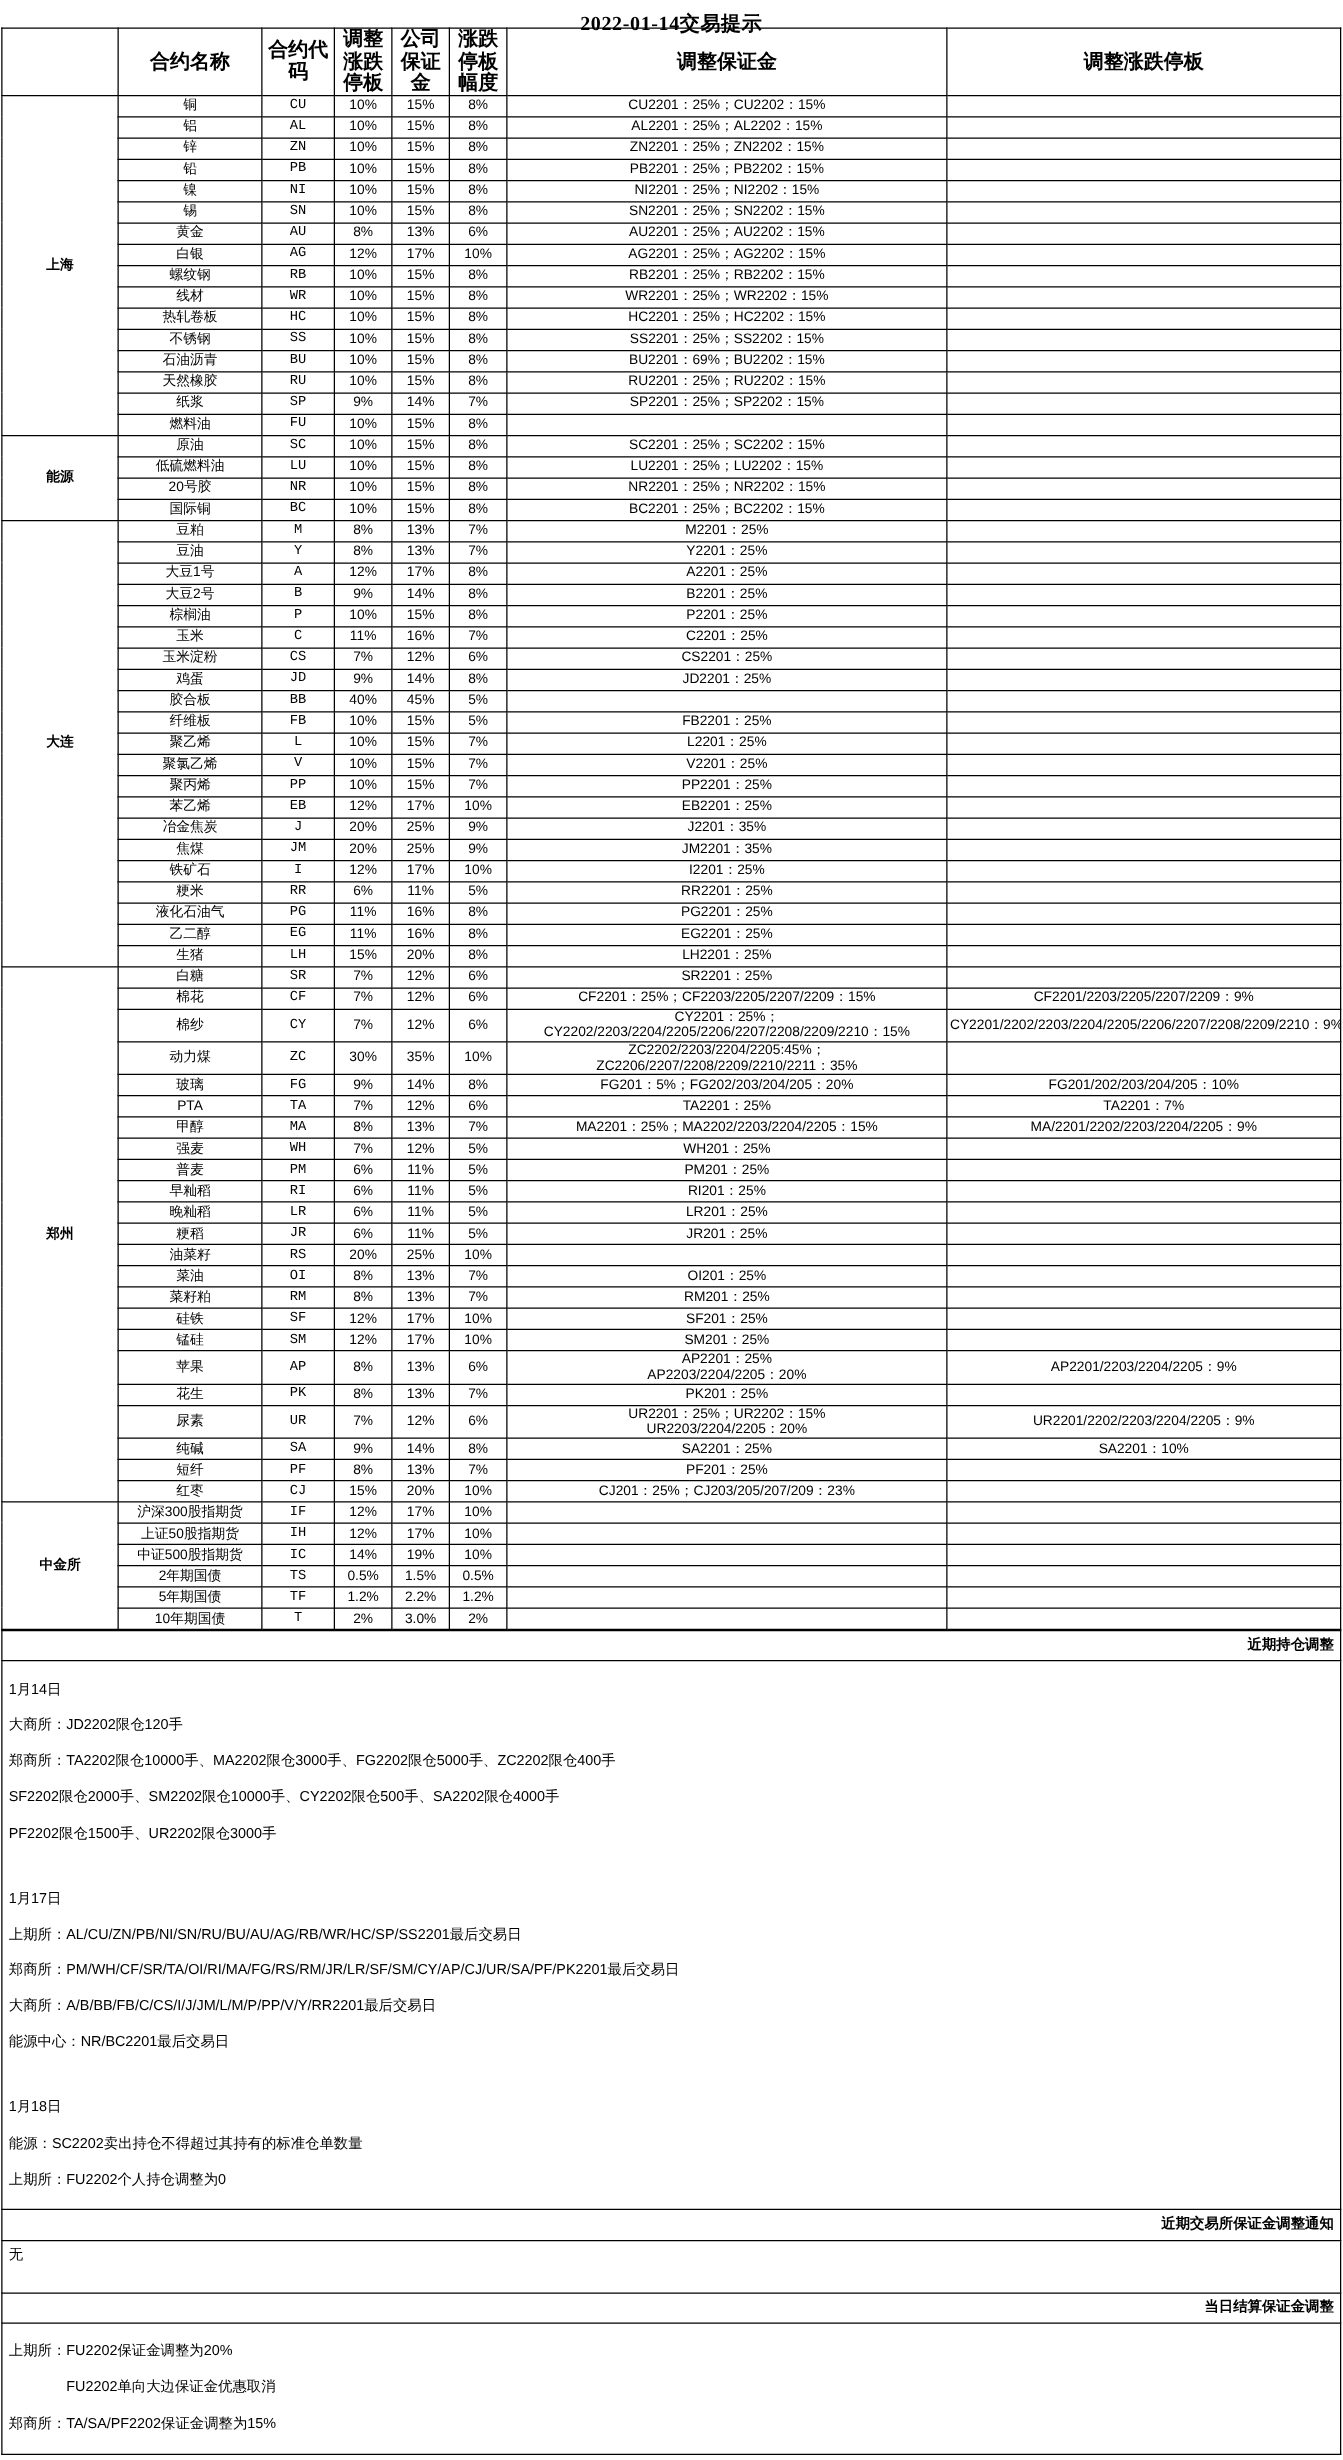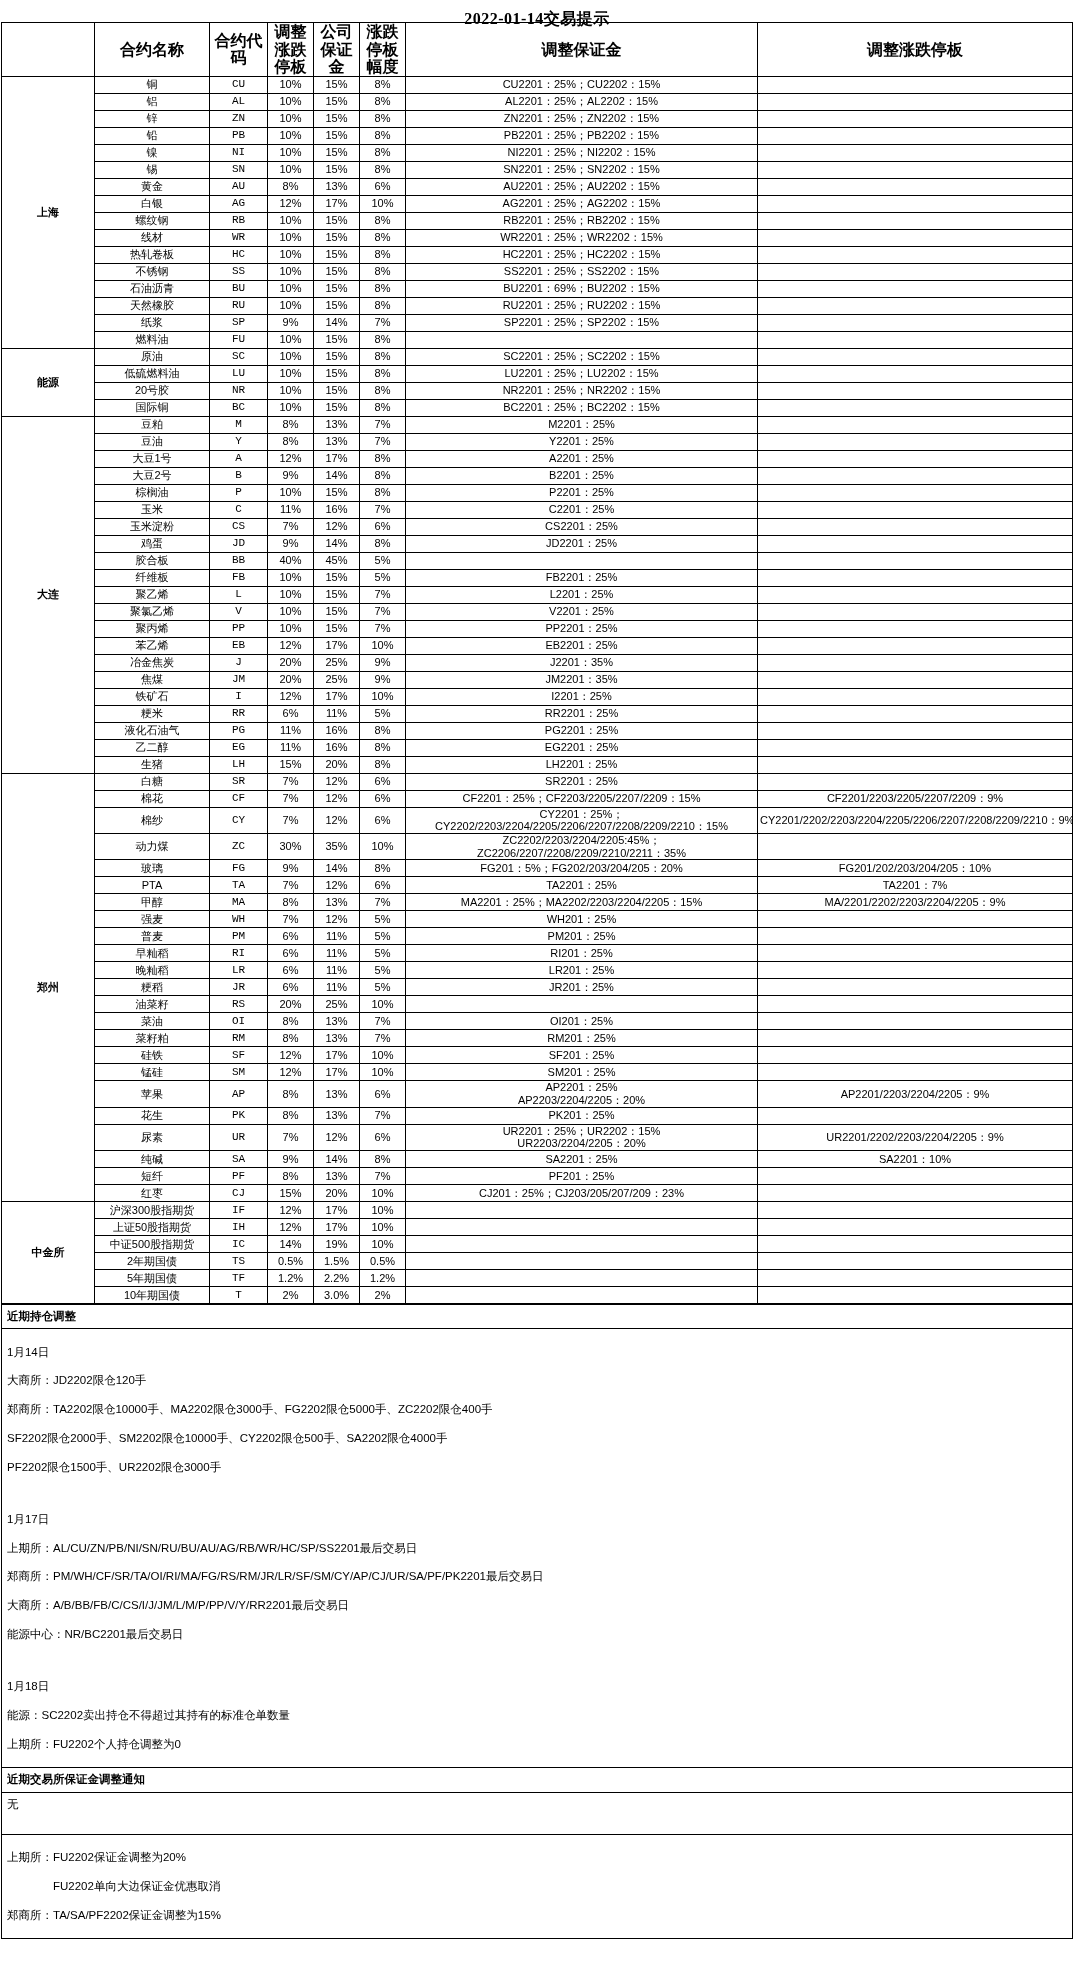--- a/index.html
+++ b/index.html
@@ -80,21 +80,21 @@
     vertical-align:top;
     line-height:1.5;
   }
   td.rulebox{
     font-weight:bold;
     font-size:12px;
     line-height:1.55;
     padding:4px 5px;
   }
   td.sechead{
-    text-align:left;
+    text-align:right;
     font-weight:bold;
     font-size:13px;
     padding:3px 0;
   }
   .gap{ height:12px; }
   .pad-blk{ padding:6px 5px 8px 5px; }
 </style>
 </head>
 <body>
 
@@ -790,20 +790,23 @@
             <p>上期所：FU2202个人持仓调整为0</p>
           </td>
     </tr>
     <tr>
       <td class="sechead">近期交易所保证金调整通知</td>
     </tr>
     <tr>
       <td class="pad-blk" style="height:42px">无</td>
     </tr>
     <tr>
+      <td class="sechead">当日结算保证金调整</td>
+    </tr>
+    <tr>
       <td class="pad-blk" id="settlement-body">
             <p>上期所：FU2202保证金调整为20%</p>
             <p>　　　　FU2202单向大边保证金优惠取消</p>
             <p>郑商所：TA/SA/PF2202保证金调整为15%</p>
           </td>
     </tr>
   </tbody>
     </table>
 
 </div>

